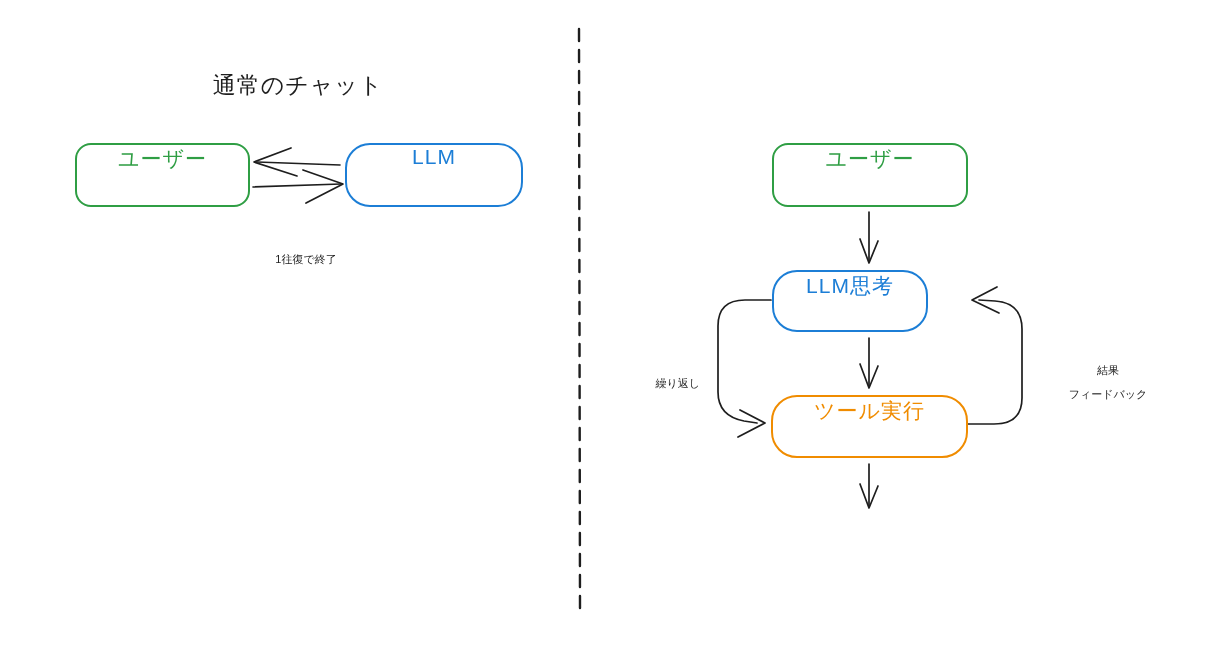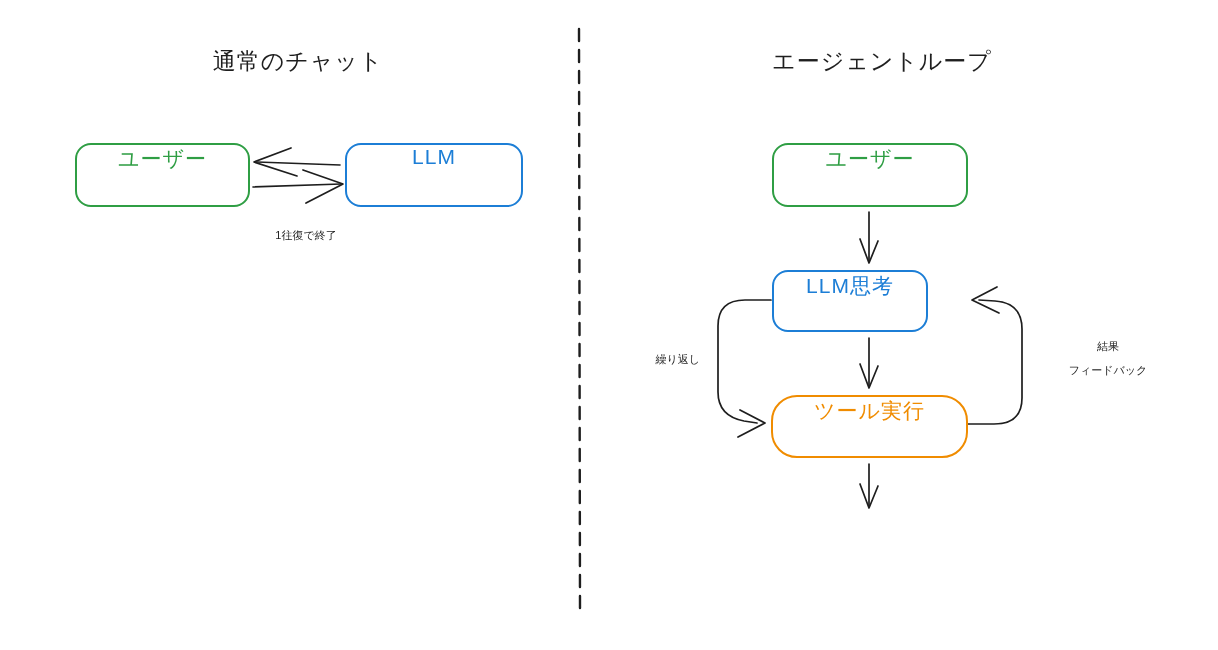--- a/index.html
+++ b/index.html
@@ -13,42 +13,42 @@
   * { margin: 0; padding: 0; box-sizing: border-box; }
   html, body { background: #fff; }
   body { font-family: "Liberation Sans", "DejaVu Sans", sans-serif; }
   .canvas {
     position: relative;
     width: 1218px;
     height: 650px;
     background: var(--background);
     overflow: hidden;
   }
-  .abs { position: absolute; }
+  .abs { position: absolute; margin-top: 24px; }
   .panel-title {
     font-size: 23px;
     color: var(--ink);
     text-align: center;
     letter-spacing: 1px;
     white-space: nowrap;
   }
   .node {
     position: absolute;
     background: #ffffff;
     border-radius: 16px;
     border: 2px solid;
     display: flex;
     align-items: flex-start;
     justify-content: center;
     font-size: 21px;
     letter-spacing: 1px;
     white-space: nowrap;
   }
   .node-green  { border-color: var(--green);  color: var(--green); }
-  .node-blue   { border-color: var(--blue);   color: var(--blue); }
+  .node-blue   { border-color: var(--blue);   color: var(--blue); border-radius: 25px; }
   .node-orange { border-color: var(--orange); color: var(--orange); }
   .node-red    { border-color: var(--red);    color: var(--red); }
   .small-label {
     font-size: 11px;
     color: var(--ink);
     white-space: nowrap;
   }
   svg.overlay {
     position: absolute;
     left: 0; top: 0;
@@ -103,21 +103,20 @@
   <div class="node node-green" style="left:75px; top:143px; width:175px; height:64px;">
     <span>ユーザー</span>
   </div>
 
   <div class="node node-blue" style="left:345px; top:143px; width:178px; height:64px;">
     <span>LLM</span>
   </div>
 
   <div class="abs small-label" style="left:186px; top:228px; width:240px; text-align:center;">1往復で終了</div>
 
-  <div class="abs panel-title" style="left:642px; top:46px; width:480px;">エージェントループ</div>
 
   <div class="node node-green" style="left:772px; top:143px; width:196px; height:64px;">
     <span>ユーザー</span>
   </div>
 
   <div class="node node-blue" style="left:772px; top:270px; width:156px; height:62px;">
     <span>LLM思考</span>
   </div>
 
   <div class="node node-orange" style="left:771px; top:395px; width:197px; height:63px;border-radius:26px;">

